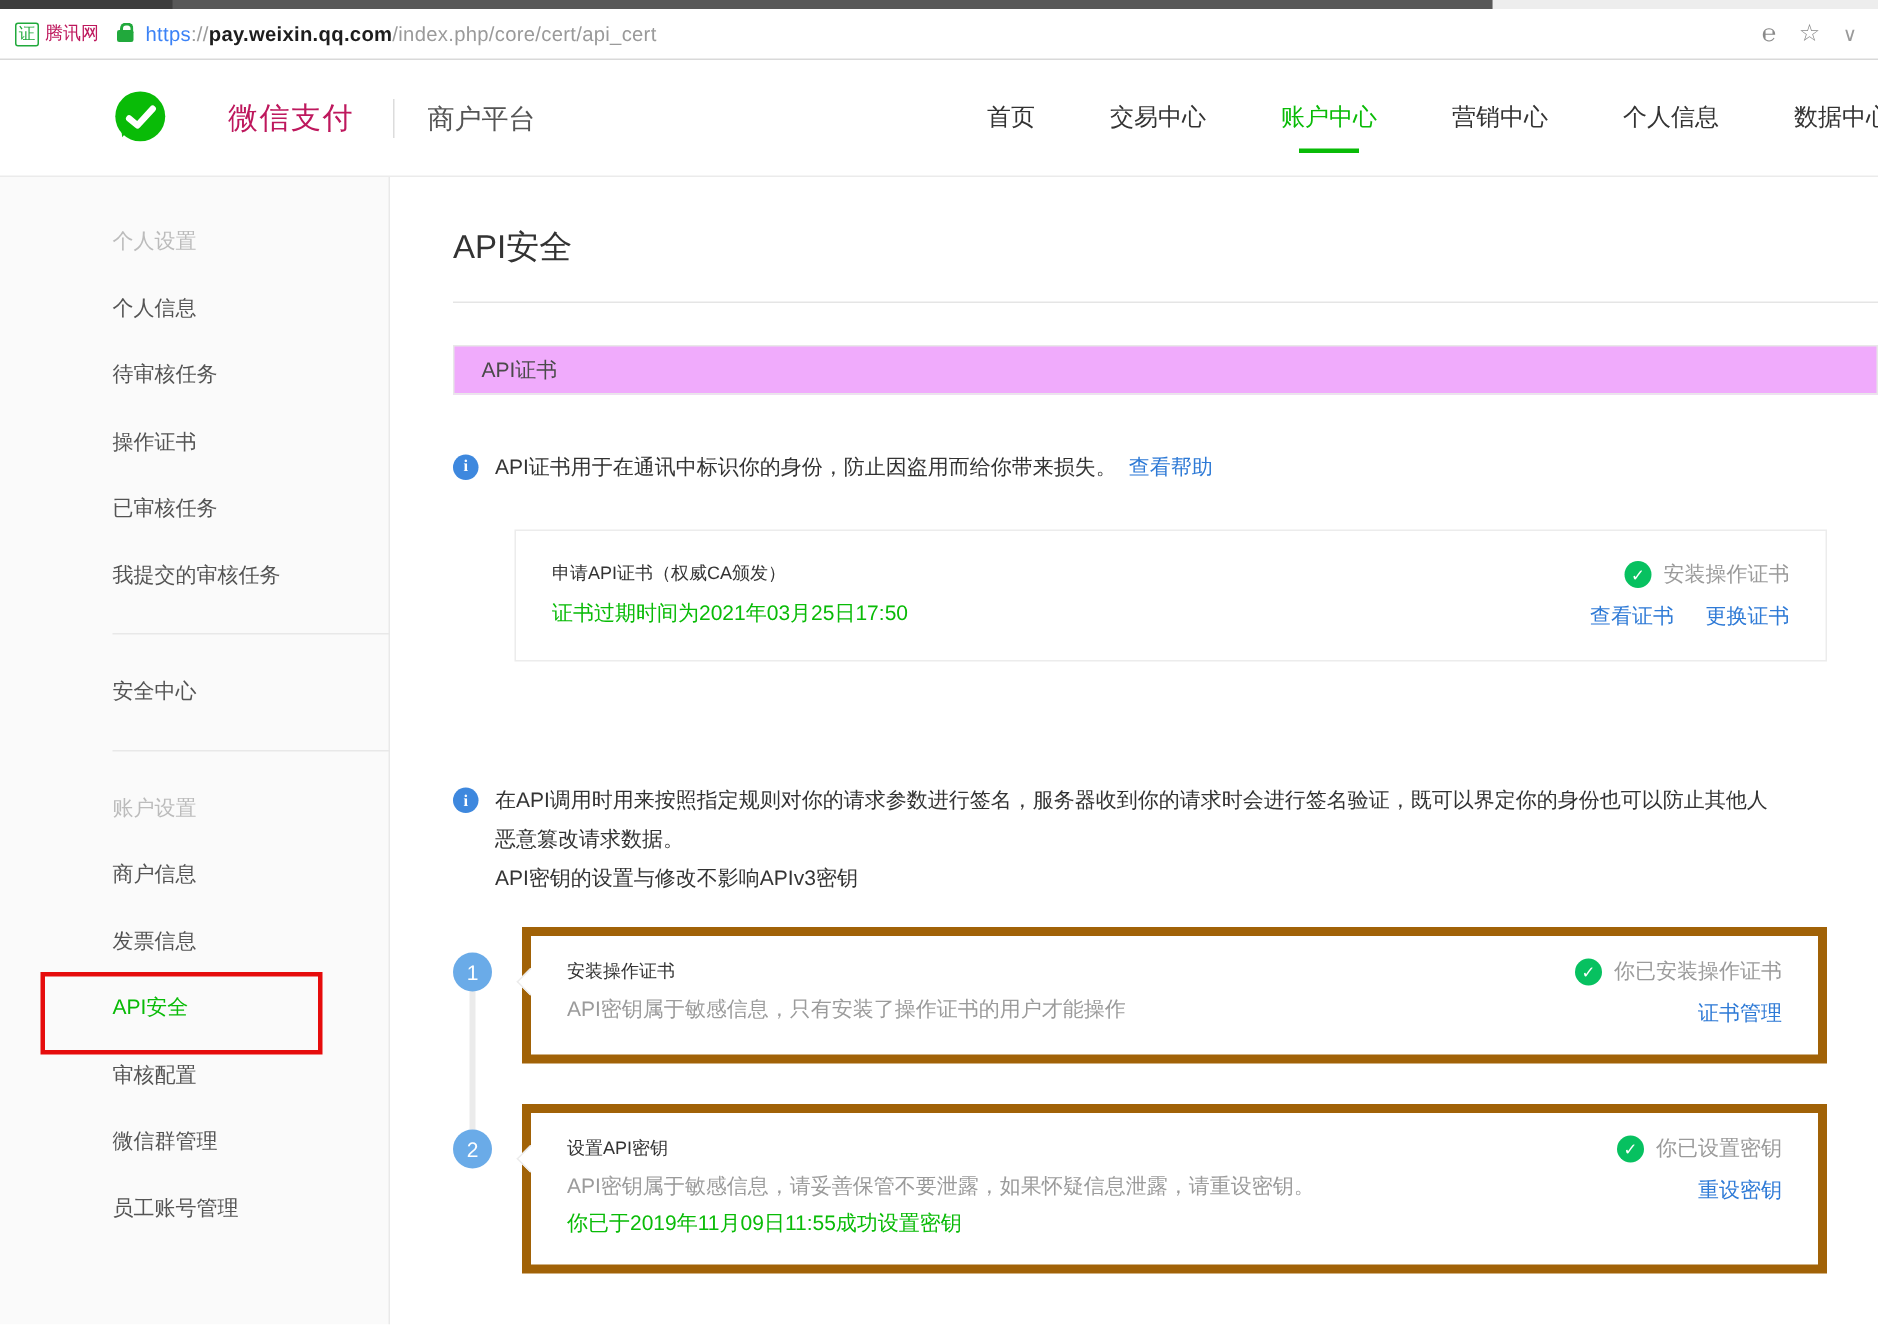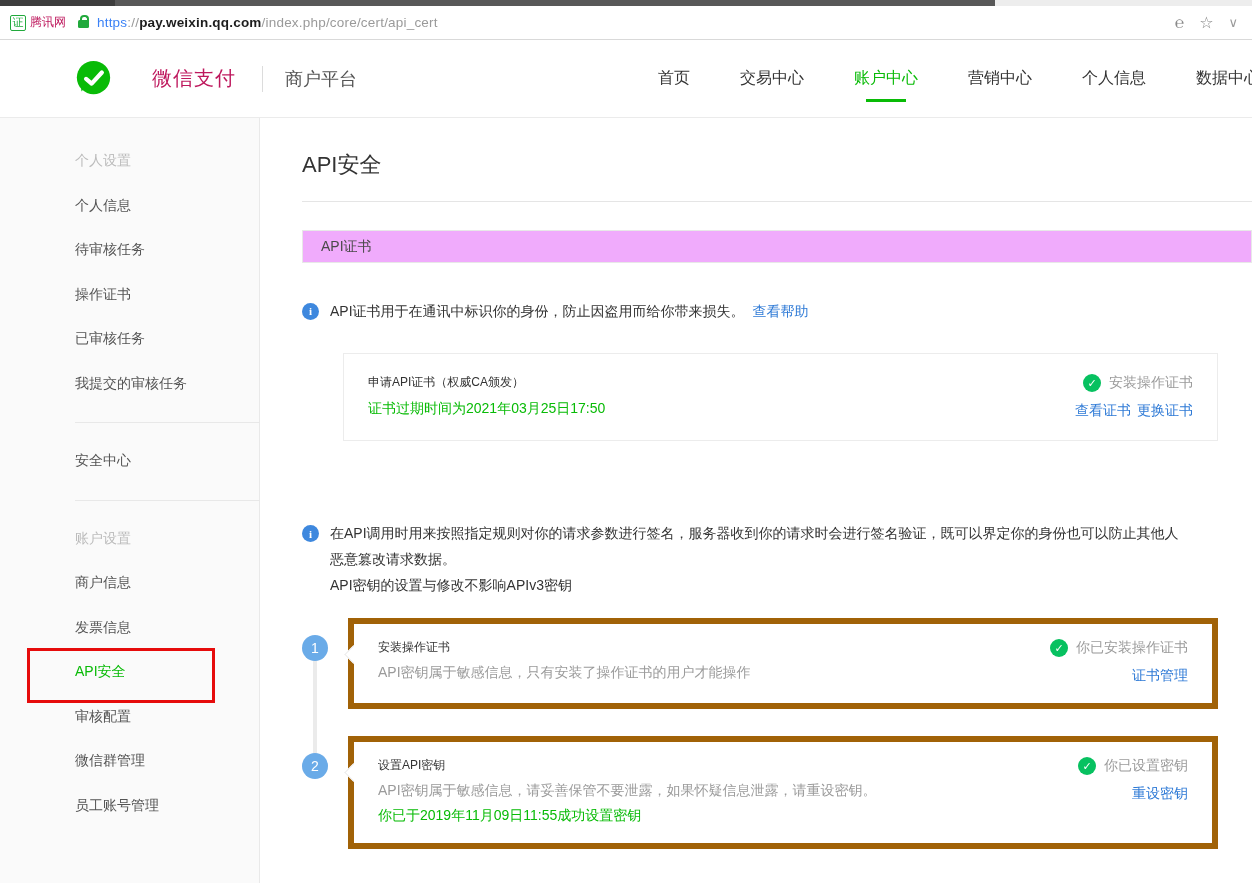--- a/index.html
+++ b/index.html
@@ -79,21 +79,21 @@
   .cert-card { margin:32px 34px 0 41px; border:1px solid #ececec; padding:20px 24px;
     display:flex; justify-content:space-between; }
   .card-title { font-size:12px; color:#333; }
   .cert-expiry { font-size:14px; color:#09bb07; margin-top:9px; }
 
   .status-col { text-align:right; }
   .status-line { display:flex; align-items:center; justify-content:flex-end; gap:8px;
     font-size:14px; color:#9b9b9b; }
   .check-icon { width:18px; height:18px; border-radius:50%; background:#07c160; color:#fff;
     font-size:11px; font-weight:700; display:inline-flex; align-items:center; justify-content:center; }
-  .link-line { margin-top:10px; display:flex; justify-content:flex-end; gap:6px; }
+  .link-line { margin-top:10px; display:flex; justify-content:flex-end; gap:21px; }
 
   .steps { margin-top:20px; position:relative; }
   .connector { position:absolute; left:11px; top:30px; width:4px; height:110px; background:#ebebeb; }
   .step-row { display:flex; position:relative; }
   .step-row.first { margin-bottom:27px; }
   .step-col { width:46px; flex-shrink:0; }
   .step-circle { width:26px; height:26px; border-radius:50%; background:#6aabe8; color:#fff;
     font-size:14px; display:flex; align-items:center; justify-content:center;
     margin-top:17px; position:relative; z-index:2; }
   .step-card { flex:1; margin-right:34px; border:6px solid #a16207; padding:15px 24px 18px;

